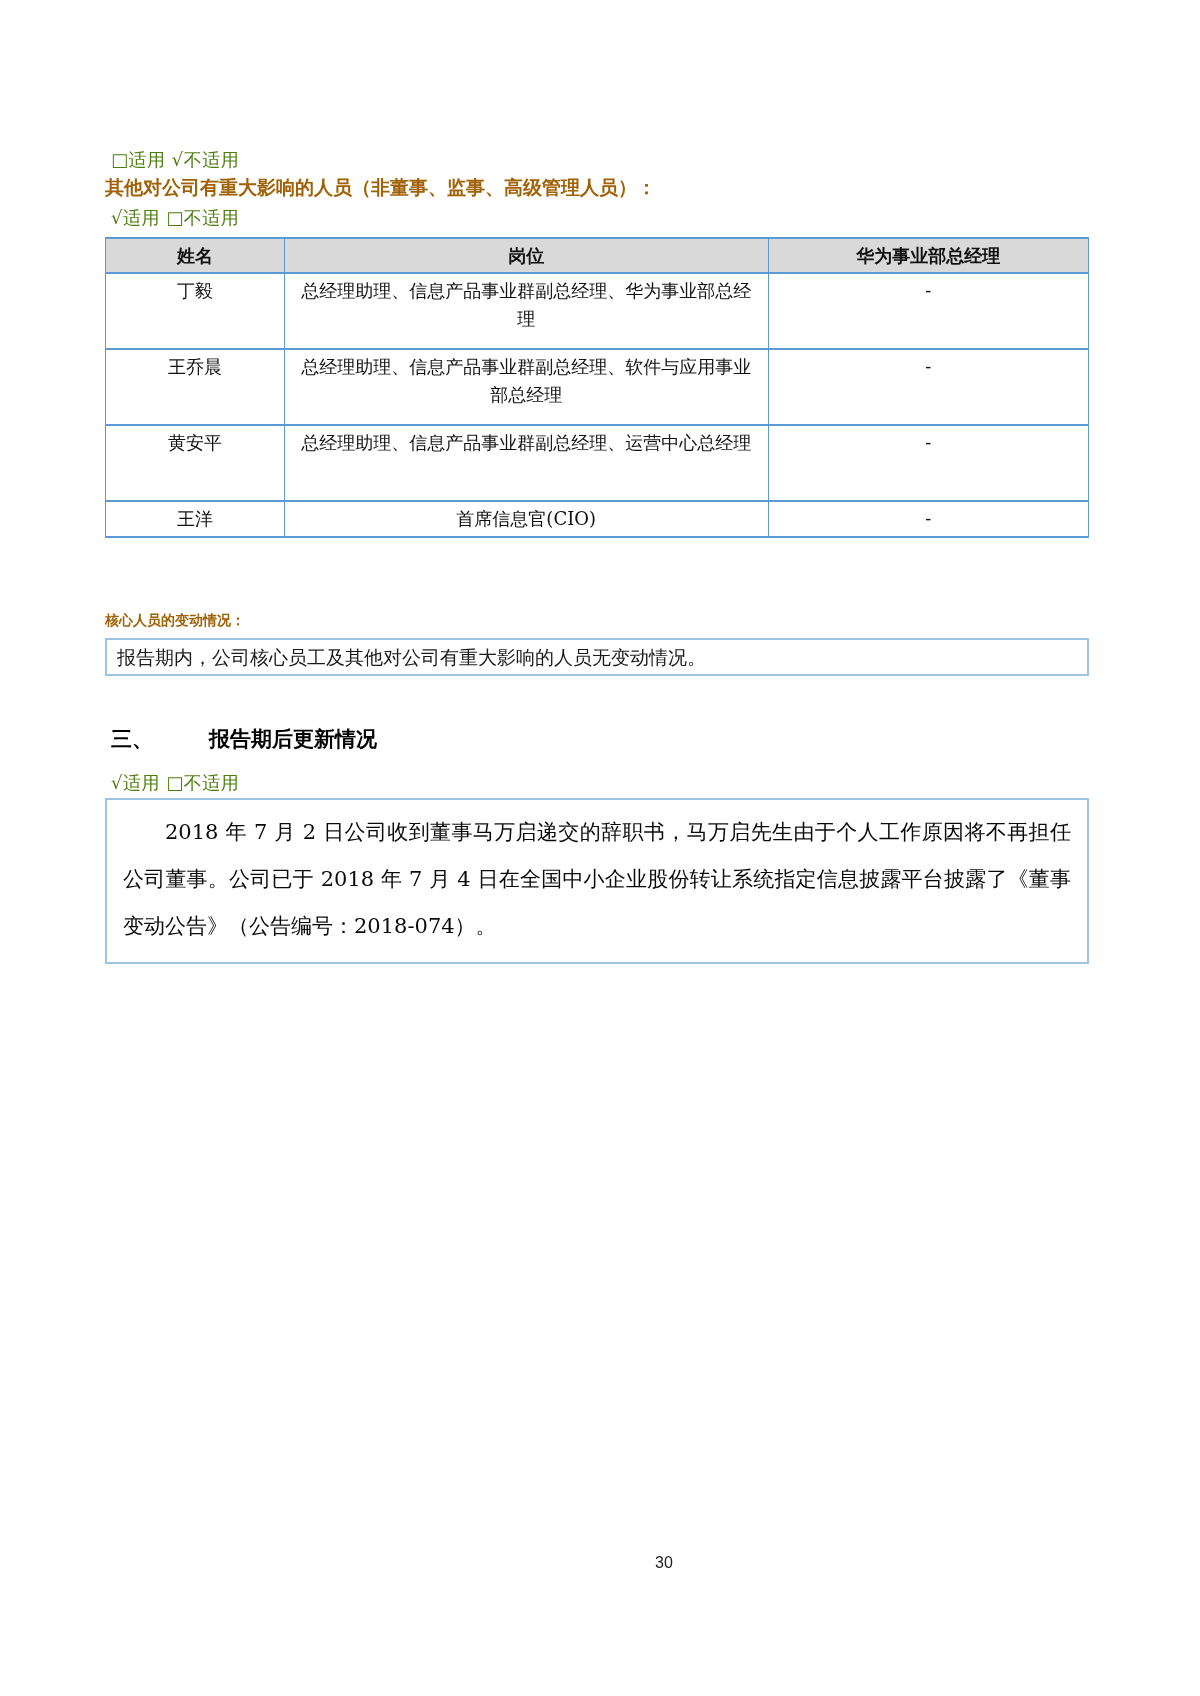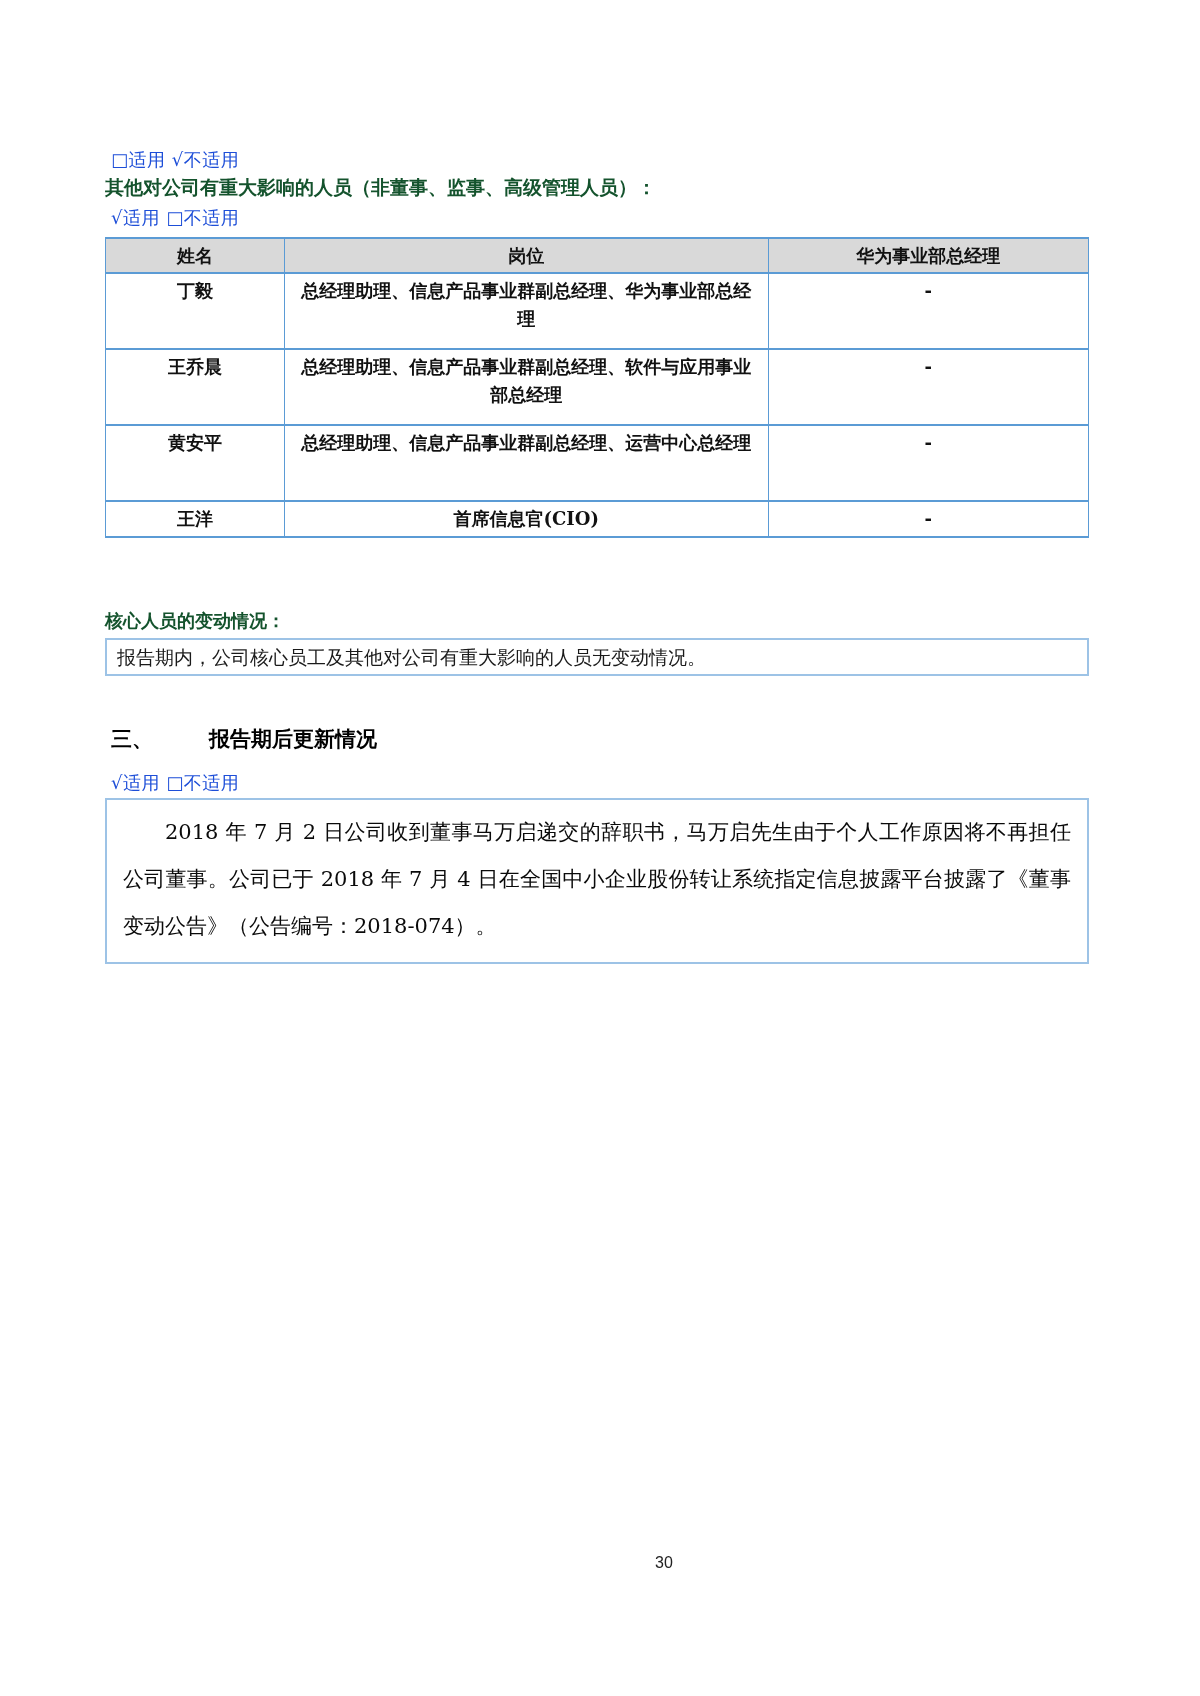--- a/index.html
+++ b/index.html
@@ -18,30 +18,30 @@
     position: absolute;
     left: 105px;
     top: 148px;
     width: 984px;
   }
 
   .check-line {
     font-size: 18px;
     line-height: 24px;
     margin: 0 0 2px 6px;
-    color: #1d4ed8;
+    color: #4d7c0f;
     letter-spacing: 0.5px;
   }
 
   .bold-line {
     font-size: 19px;
     font-weight: bold;
     line-height: 27px;
     margin: 0 0 5px 0;
-    color: #14532d;
+    color: #a16207;
   }
 
   table.personnel {
     width: 100%;
     border-collapse: collapse;
     margin-top: 7px;
     table-layout: fixed;
     border-radius: 7px;
   }
   table.personnel th, table.personnel td {
@@ -55,31 +55,30 @@
   table.personnel th {
     background: #d9d9d9;
     font-weight: bold;
     padding: 4px 4px;
     line-height: 25px;
     vertical-align: middle;
   }
   table.personnel td {
     padding: 3px 8px;
     line-height: 28px;
-    font-weight: bold;
   }
   table.personnel col.c-name  { width: 18.2%; }
   table.personnel col.c-pos   { width: 49.2%; }
   table.personnel col.c-share { width: 32.6%; }
   table.personnel td.name, table.personnel td.share { vertical-align: top; }
   table.personnel tr.two-line td { height: 76px; }
 
   .core-title {
     margin-top: 69px;
-    font-size: 18px;
+    font-size: 14px;
     margin-bottom: 0;
   }
 
   .note-box {
     margin-top: 4px;
     border: 2px solid #9dc3e6;
     background: #fff;
     padding: 4px 10px;
   }
   .note-box p {

